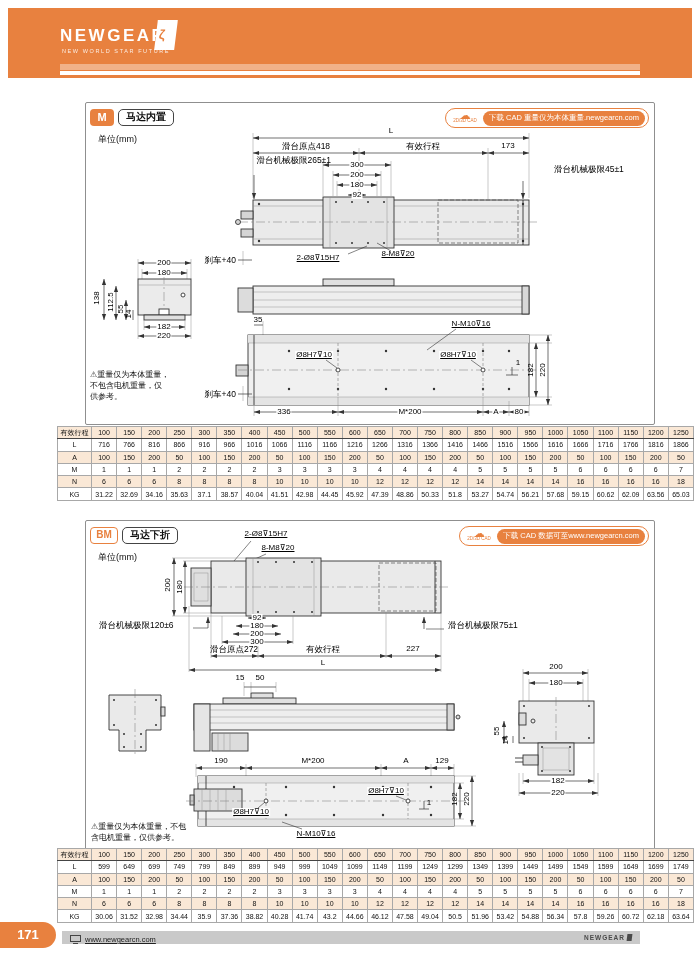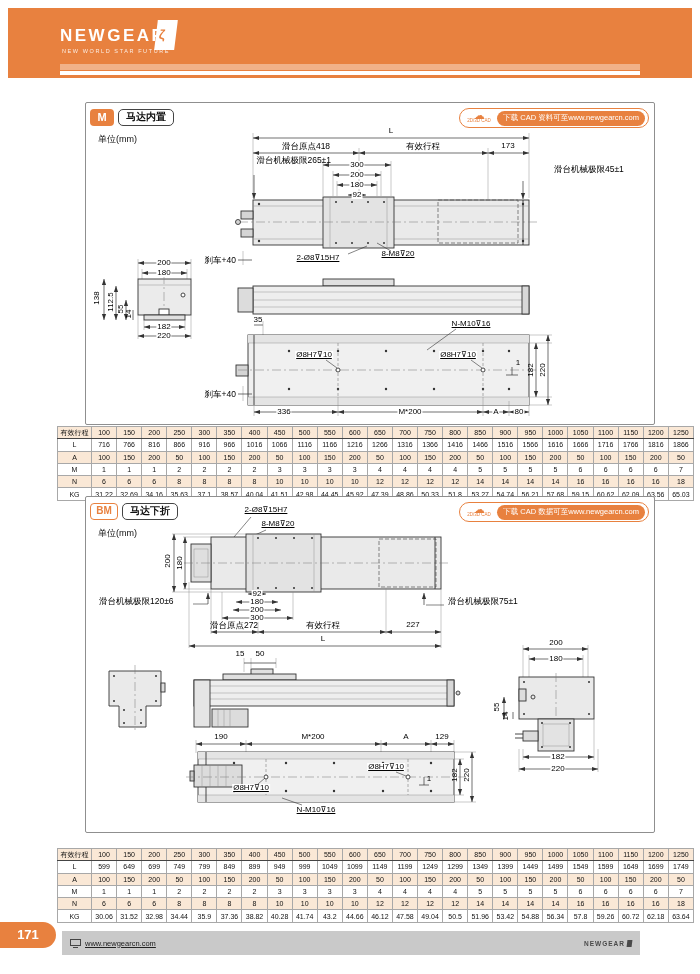--- a/index.html
+++ b/index.html
@@ -39,21 +39,21 @@
 .warn{color:#333;font-size:8px}
 
 .tblwrap{position:absolute;left:57px;width:637px}
 table{border-collapse:collapse;width:637px;table-layout:fixed;border:1px solid #444}
 td{border:0.5px solid #a8a8a8;font-size:7px;text-align:center;height:12.3px;padding:0;color:#111;overflow:hidden;white-space:nowrap}
 tr:nth-child(odd) td{background:#FAE8D6}
 tr:first-child td{border-bottom:1px solid #444}
 td:first-child{width:34px}
 
 .pgbadge{position:absolute;left:0;top:922px;width:56px;height:26px;background:#E8813F;border-radius:0 13px 13px 0;color:#fff;font-weight:bold;font-size:13px;text-align:center;line-height:26px}
-.fbar{position:absolute;left:62px;top:931px;width:578px;height:13px;background:#C9C9C9;display:flex;align-items:center;padding:12px 8px;gap:4px}
+.fbar{position:absolute;left:62px;top:931px;width:578px;height:13px;background:#C9C9C9;display:flex;padding:4px 8px;gap:4px}
 .furl{font-size:7.5px;color:#222;text-decoration:underline}
 .fbrand{margin-left:auto;font-size:6.5px;font-weight:bold;color:#4a4a4a;letter-spacing:1px;display:flex;align-items:center;gap:2px}
 .fbrand .sq{width:5px;height:7px;background:#4a4a4a;display:inline-block;transform:skewX(-7deg)}
 
 .bd{stroke:#333;stroke-width:.9}
 .tn{stroke:#8a8a8a;stroke-width:.45}
 .ex{stroke:#888;stroke-width:.45}
 .dm{stroke:#333;stroke-width:.7;marker-start:url(#aM);marker-end:url(#aM)}
 .dp{stroke:#333;stroke-width:.7}
 .cl{stroke:#777;stroke-width:.5;stroke-dasharray:9,3,2,3}
@@ -75,21 +75,21 @@
 </div>
 
 <div class="box" style="top:102px;height:323px">
   <div class="sbadge">M</div>
   <div class="stitle">马达内置</div>
   <div class="cad">
     <div class="cloud">
       <span class="c1">☁</span>
         <span class="c2">2D/3D CAD</span>
     </div>
-    <div class="cadpill">下载 CAD 资料可至www.newgearcn.com</div>
+    <div class="cadpill">下载 CAD 重量仅为本体重量.newgearcn.com</div>
   </div>
   <div class="unit">单位(mm)</div>
 
   <svg class="draw" width="570" height="323" viewBox="0 0 570 323">
     <defs>
       <marker id="aM" markerWidth="6" markerHeight="6" refX="6" refY="3" orient="auto-start-reverse" markerUnits="userSpaceOnUse">
         <path d="M0,0.9 L6,3 L0,5.1 Z" fill="#333"></path>
       </marker>
     </defs>
     <g>
@@ -256,20 +256,25 @@
   <span class="lbl ul bg" style="left:372px;top:252px">Ø8H7⊽10</span>
   <span class="lbl" style="left:432px;top:260px">1</span>
   <span class="lbl vl" style="left:445px;top:267px">182</span>
   <span class="lbl vl" style="left:457px;top:267px">220</span>
   <span class="lbl bg" style="left:198px;top:309px">336</span>
   <span class="lbl bg" style="left:324px;top:309px">M*200</span>
   <span class="lbl bg" style="left:410px;top:309px">A</span>
   <span class="lbl bg" style="left:433px;top:309px">80</span>
   <span class="lbl cjk rl" style="left:150px;top:291px">刹车+40</span>
 
+  <div class="note" style="left:4px;top:266px;width:86px">
+    <div><span class="warn">⚠</span><span>重量仅为本体重量，</span></div>
+    <div>不包含电机重量，仅</div>
+    <div>供参考。</div>
+  </div>
 </div>
 
 <div class="tblwrap" style="top:426px">
     <table>
       <tbody>
         <tr>
           <td>有效行程</td>
           <td>100</td>
           <td>150</td>
           <td>200</td>
@@ -427,21 +432,21 @@
           <td>59.15</td>
           <td>60.62</td>
           <td>62.09</td>
           <td>63.56</td>
           <td>65.03</td>
         </tr>
       </tbody>
     </table>
   </div>
 
-<div class="box" style="top:496px;height:337px">
+<div class="box" style="top:520px;height:337px">
   <div class="sbadge b2">BM</div>
   <div class="stitle t2">马达下折</div>
   <div class="cad">
     <div class="cloud">
       <span class="c1">☁</span>
         <span class="c2">2D/3D CAD</span>
     </div>
     <div class="cadpill">下载 CAD 数据可至www.newgearcn.com</div>
   </div>
   <div class="unit">单位(mm)</div>
@@ -640,20 +645,24 @@
   <span class="lbl" style="left:227px;top:240px">M*200</span>
   <span class="lbl" style="left:320px;top:240px">A</span>
   <span class="lbl" style="left:356px;top:240px">129</span>
   <span class="lbl ul bg" style="left:165px;top:291px">Ø8H7⊽10</span>
   <span class="lbl ul bg" style="left:300px;top:270px">Ø8H7⊽10</span>
   <span class="lbl" style="left:343px;top:282px">1</span>
   <span class="lbl ul" style="left:230px;top:313px">N-M10⊽16</span>
   <span class="lbl vl" style="left:369px;top:278px">182</span>
   <span class="lbl vl" style="left:381px;top:278px">220</span>
 
+  <div class="note" style="left:5px;top:300px;width:160px">
+    <div><span class="warn">⚠</span><span>重量仅为本体重量，不包</span></div>
+    <div>含电机重量，仅供参考。</div>
+  </div>
 </div>
 
 <div class="tblwrap" style="top:848px">
     <table>
       <tbody>
         <tr>
           <td>有效行程</td>
           <td>100</td>
           <td>150</td>
           <td>200</td>

